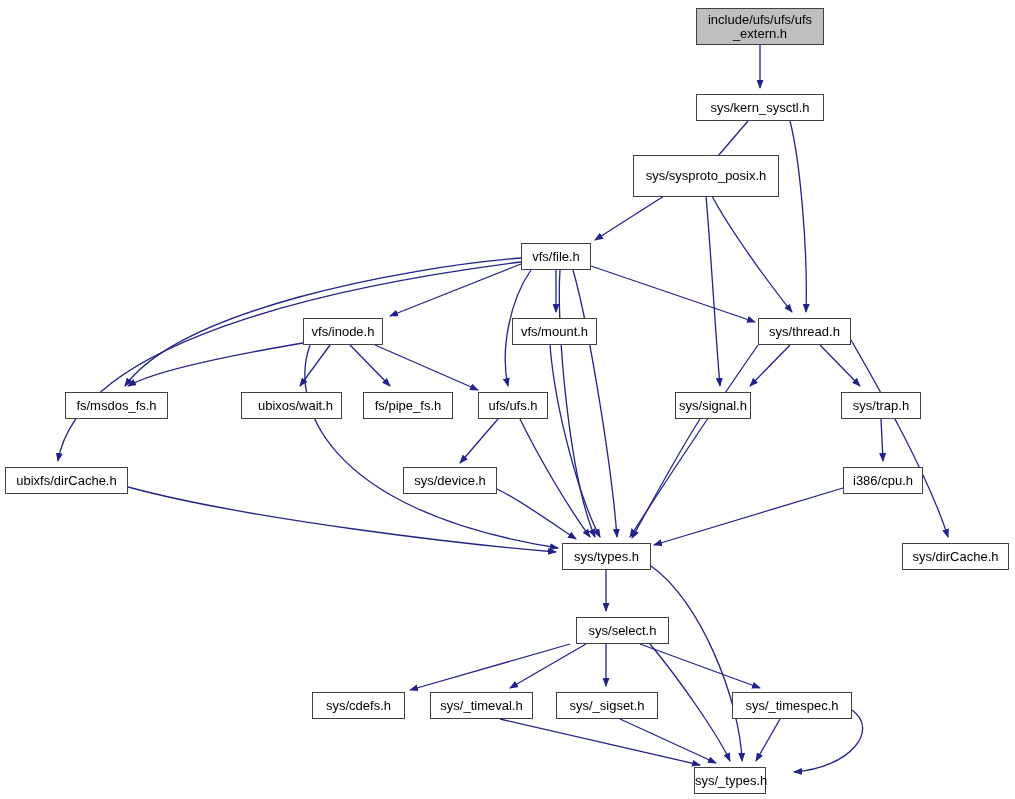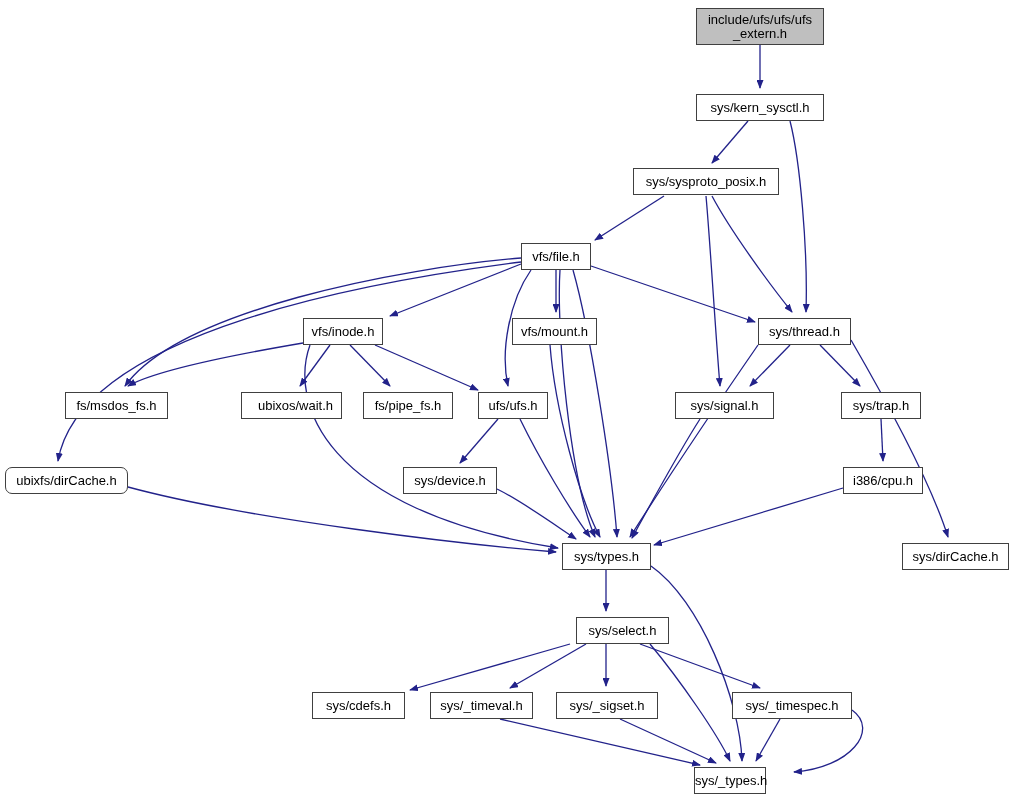--- a/index.html
+++ b/index.html
@@ -101,32 +101,32 @@
         <path d="M500,719 L700,765" fill="none" stroke="#22228a" stroke-width="1.3" marker-end="url(#arrowhead)"></path>
         <path d="M620,719 L716,763" fill="none" stroke="#22228a" stroke-width="1.3" marker-end="url(#arrowhead)"></path>
         <path d="M780,719 L756,761" fill="none" stroke="#22228a" stroke-width="1.3" marker-end="url(#arrowhead)"></path>
         <path d="M852,710 C880,730 850,768 794,772" fill="none" stroke="#22228a" stroke-width="1.3" marker-end="url(#arrowhead)"></path>
       </g>
   </svg>
   <div id="node-group">
       <div class="node highlight" style="left: 696px; top: 8px; width: 128px; height: 37px;"><span class="node-label">include/ufs/ufs/ufs
 _extern.h</span></div>
       <div class="node" style="left: 696px; top: 94px; width: 128px; height: 27px;"><span class="node-label">sys/kern_sysctl.h</span></div>
-      <div class="node" style="left: 633px; top: 168px; width: 146px; height: 27px;"><span class="node-label">sys/sysproto_posix.h</span></div>
+      <div class="node" style="left: 633px; top: 155px; width: 146px; height: 42px;"><span class="node-label">sys/sysproto_posix.h</span></div>
       <div class="node" style="left: 521px; top: 243px; width: 70px; height: 27px;"><span class="node-label">vfs/file.h</span></div>
       <div class="node" style="left: 303px; top: 318px; width: 80px; height: 27px;"><span class="node-label">vfs/inode.h</span></div>
       <div class="node" style="left: 512px; top: 318px; width: 85px; height: 27px;"><span class="node-label">vfs/mount.h</span></div>
       <div class="node" style="left: 758px; top: 318px; width: 93px; height: 27px;"><span class="node-label">sys/thread.h</span></div>
       <div class="node" style="left: 65px; top: 392px; width: 103px; height: 27px;"><span class="node-label">fs/msdos_fs.h</span></div>
       <div class="node" style="left: 241px; top: 392px; width: 101px; height: 27px; padding-left: 8px;"><span class="node-label">ubixos/wait.h</span></div>
       <div class="node" style="left: 363px; top: 392px; width: 90px; height: 27px;"><span class="node-label">fs/pipe_fs.h</span></div>
       <div class="node" style="left: 478px; top: 392px; width: 70px; height: 27px;"><span class="node-label">ufs/ufs.h</span></div>
-      <div class="node" style="left: 675px; top: 392px; width: 99px; height: 27px;"><span class="node-label">sys/signal.h</span></div>
+      <div class="node" style="left: 675px; top: 392px; width: 76px; height: 27px;"><span class="node-label">sys/signal.h</span></div>
       <div class="node" style="left: 841px; top: 392px; width: 80px; height: 27px;"><span class="node-label">sys/trap.h</span></div>
-      <div class="node" style="left: 5px; top: 467px; width: 123px; height: 27px; border-radius: 7px;"><span class="node-label">ubixfs/dirCache.h</span></div>
+      <div class="node" style="left: 5px; top: 467px; width: 123px; height: 27px;"><span class="node-label">ubixfs/dirCache.h</span></div>
       <div class="node" style="left: 403px; top: 467px; width: 94px; height: 27px;"><span class="node-label">sys/device.h</span></div>
       <div class="node" style="left: 843px; top: 467px; width: 80px; height: 27px;"><span class="node-label">i386/cpu.h</span></div>
       <div class="node" style="left: 562px; top: 543px; width: 89px; height: 27px;"><span class="node-label">sys/types.h</span></div>
       <div class="node" style="left: 902px; top: 543px; width: 107px; height: 27px;"><span class="node-label">sys/dirCache.h</span></div>
       <div class="node" style="left: 560px; top: 617px; width: 93px; height: 27px; margin-left: 16px;"><span class="node-label">sys/select.h</span></div>
       <div class="node" style="left: 312px; top: 692px; width: 93px; height: 27px;"><span class="node-label">sys/cdefs.h</span></div>
       <div class="node" style="left: 430px; top: 692px; width: 103px; height: 27px;"><span class="node-label">sys/_timeval.h</span></div>
       <div class="node" style="left: 556px; top: 692px; width: 102px; height: 27px;"><span class="node-label">sys/_sigset.h</span></div>
       <div class="node" style="left: 732px; top: 692px; width: 120px; height: 27px;"><span class="node-label">sys/_timespec.h</span></div>
       <div class="node" style="left: 694px; top: 767px; width: 72px; height: 27px;"><span class="node-label">sys/_types.h</span></div>

